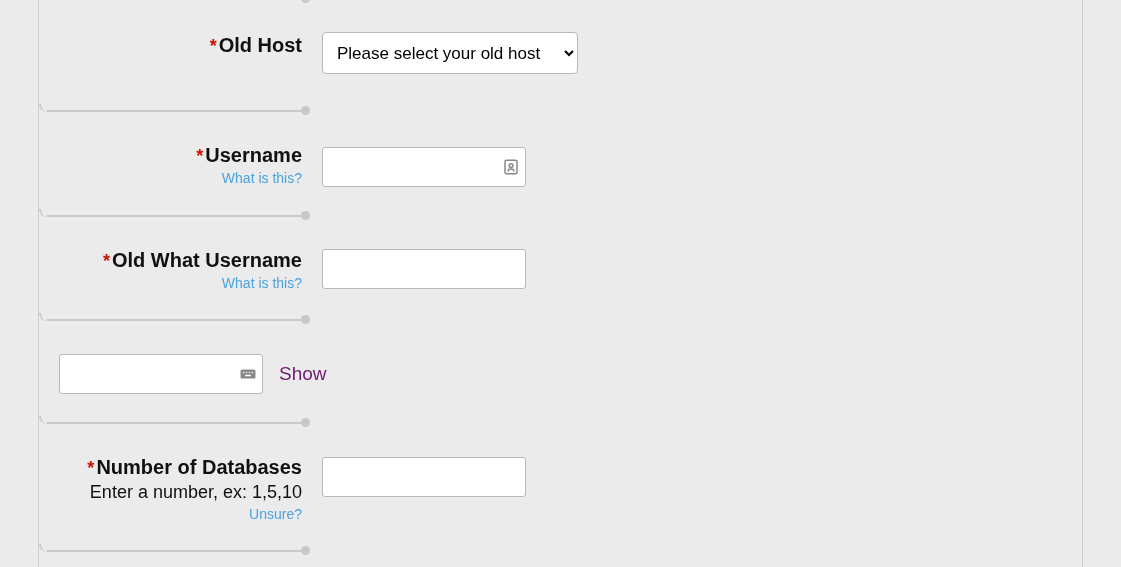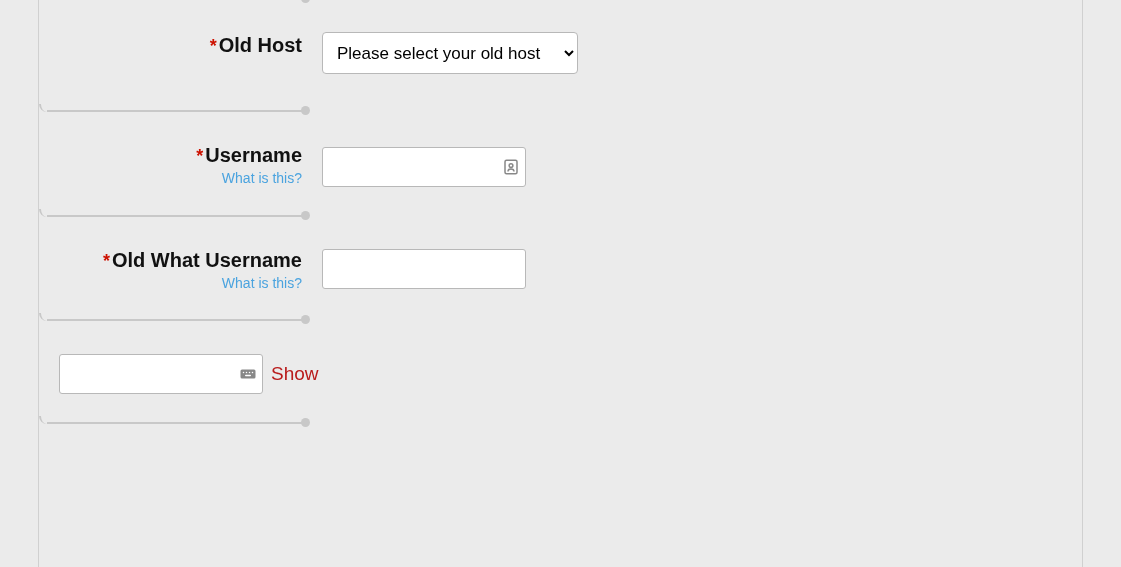--- a/index.html
+++ b/index.html
@@ -131,23 +131,23 @@
       position: absolute;
       right: 6px;
       top: 50%;
       transform: translateY(-50%);
       width: 18px;
       height: 18px;
       color: #888;
       pointer-events: none;
     }
     .show-link {
-      color: #b91c1c;
+      color: #701a75;
       font-size: 19px;
-      margin-left: 8px;
+      margin-left: 16px;
       text-decoration: none;
       cursor: pointer;
     }
     .row-1 { padding-top: 32px; padding-bottom: 38px; }
     .row-2 .input-col { padding-top: 5px; }
     .row-3 .input-col { padding-top: 2px; }
     .row-4 .input-col { padding-top: 3px; }
     .row-5 .input-col { padding-top: 3px; }
   </style>
 </head>
@@ -220,20 +220,33 @@
               <circle cx="14" cy="10" r="1" fill="#fff"></circle>
               <circle cx="18" cy="10" r="1" fill="#fff"></circle>
               <rect x="8" y="13" width="8" height="2" rx="1" fill="#fff"></rect>
             </svg>
           </span>
         </div>
         <a class="show-link">Show</a>
       </div>
     </div>
 
+    <div class="form-row row-5">
+      <div class="connector">
+          <span class="dot"></span>
+        </div>
+      <div class="label-col">
+        <span class="req">*</span><span class="label-text">Number of Databases</span>
+        <span class="sublabel">Enter a number, ex: 1,5,10</span>
+        <a class="helplink">Unsure?</a>
+      </div>
+      <div class="input-col">
+        <input type="text" class="control" style="">
+      </div>
+    </div>
 
     <div class="form-row" style="padding:0 0 20px 0;">
       <div class="connector">
           <span class="dot"></span>
         </div>
     </div>
 
   </div>
 </div>
 

